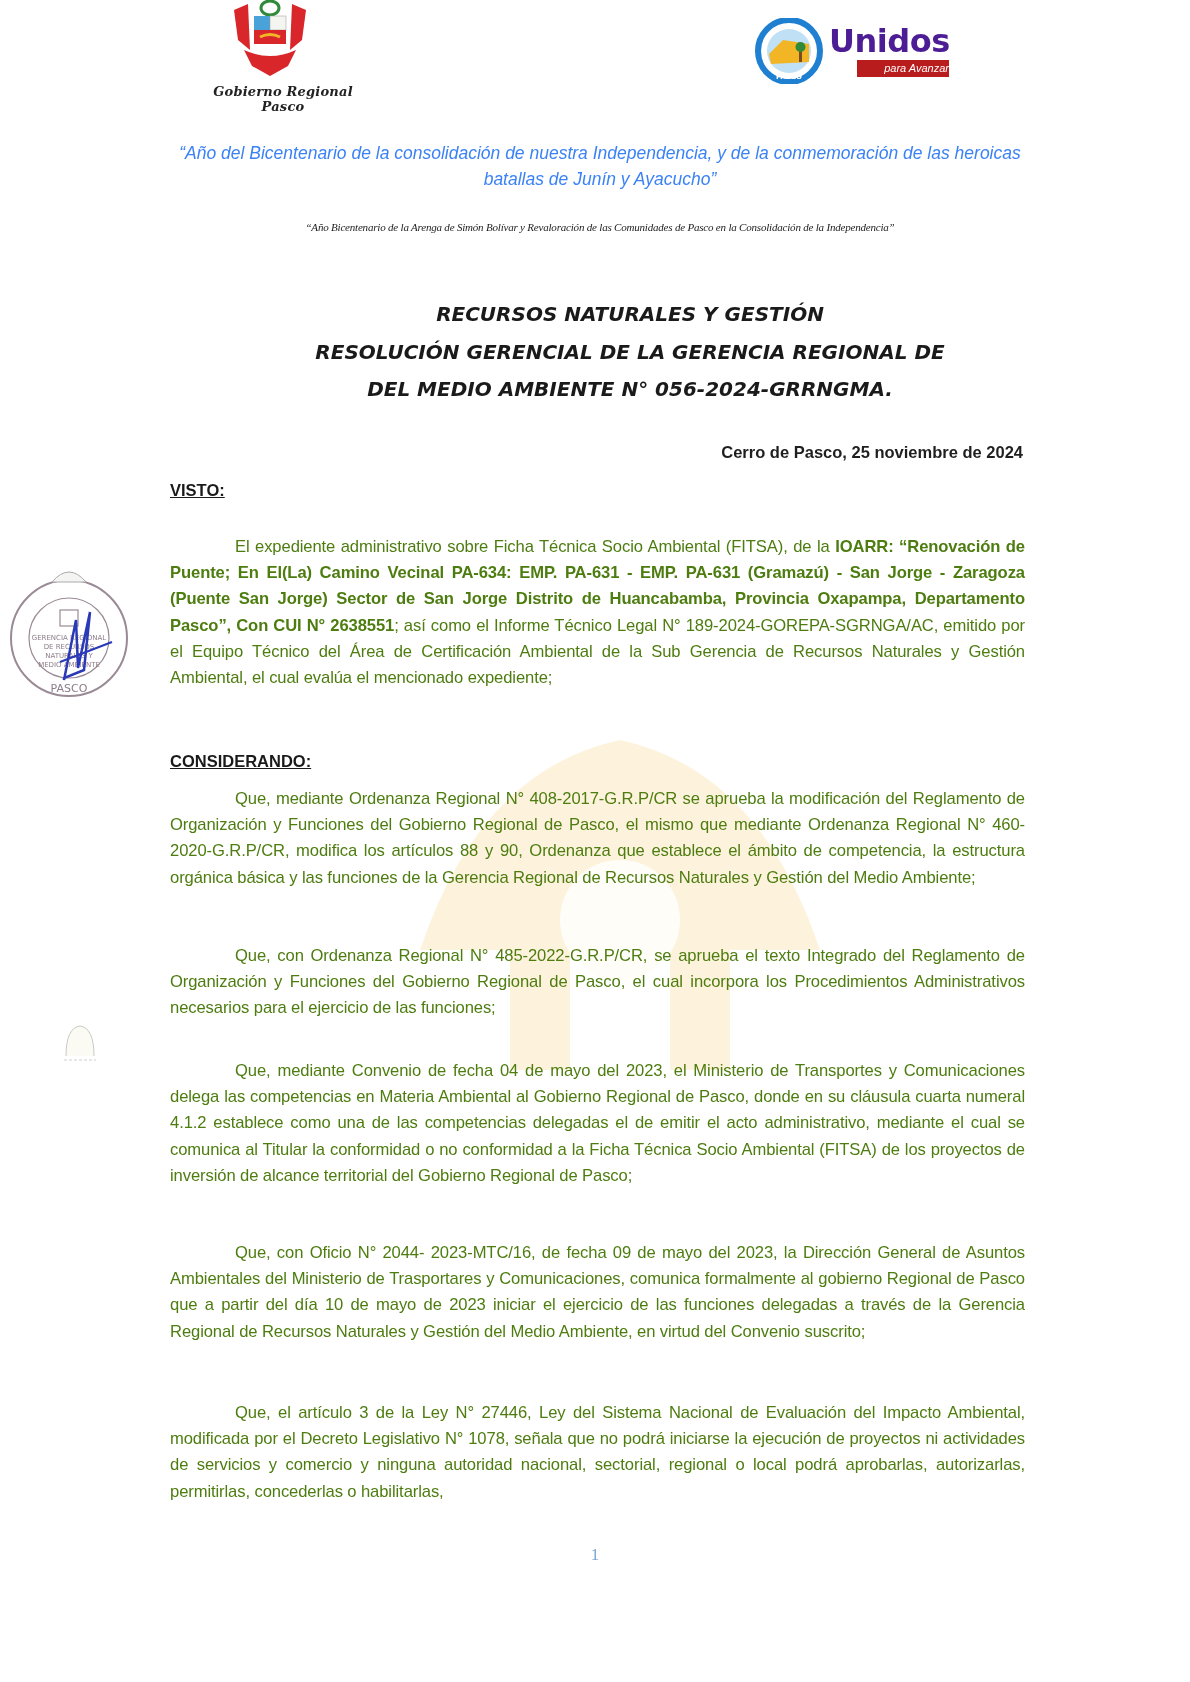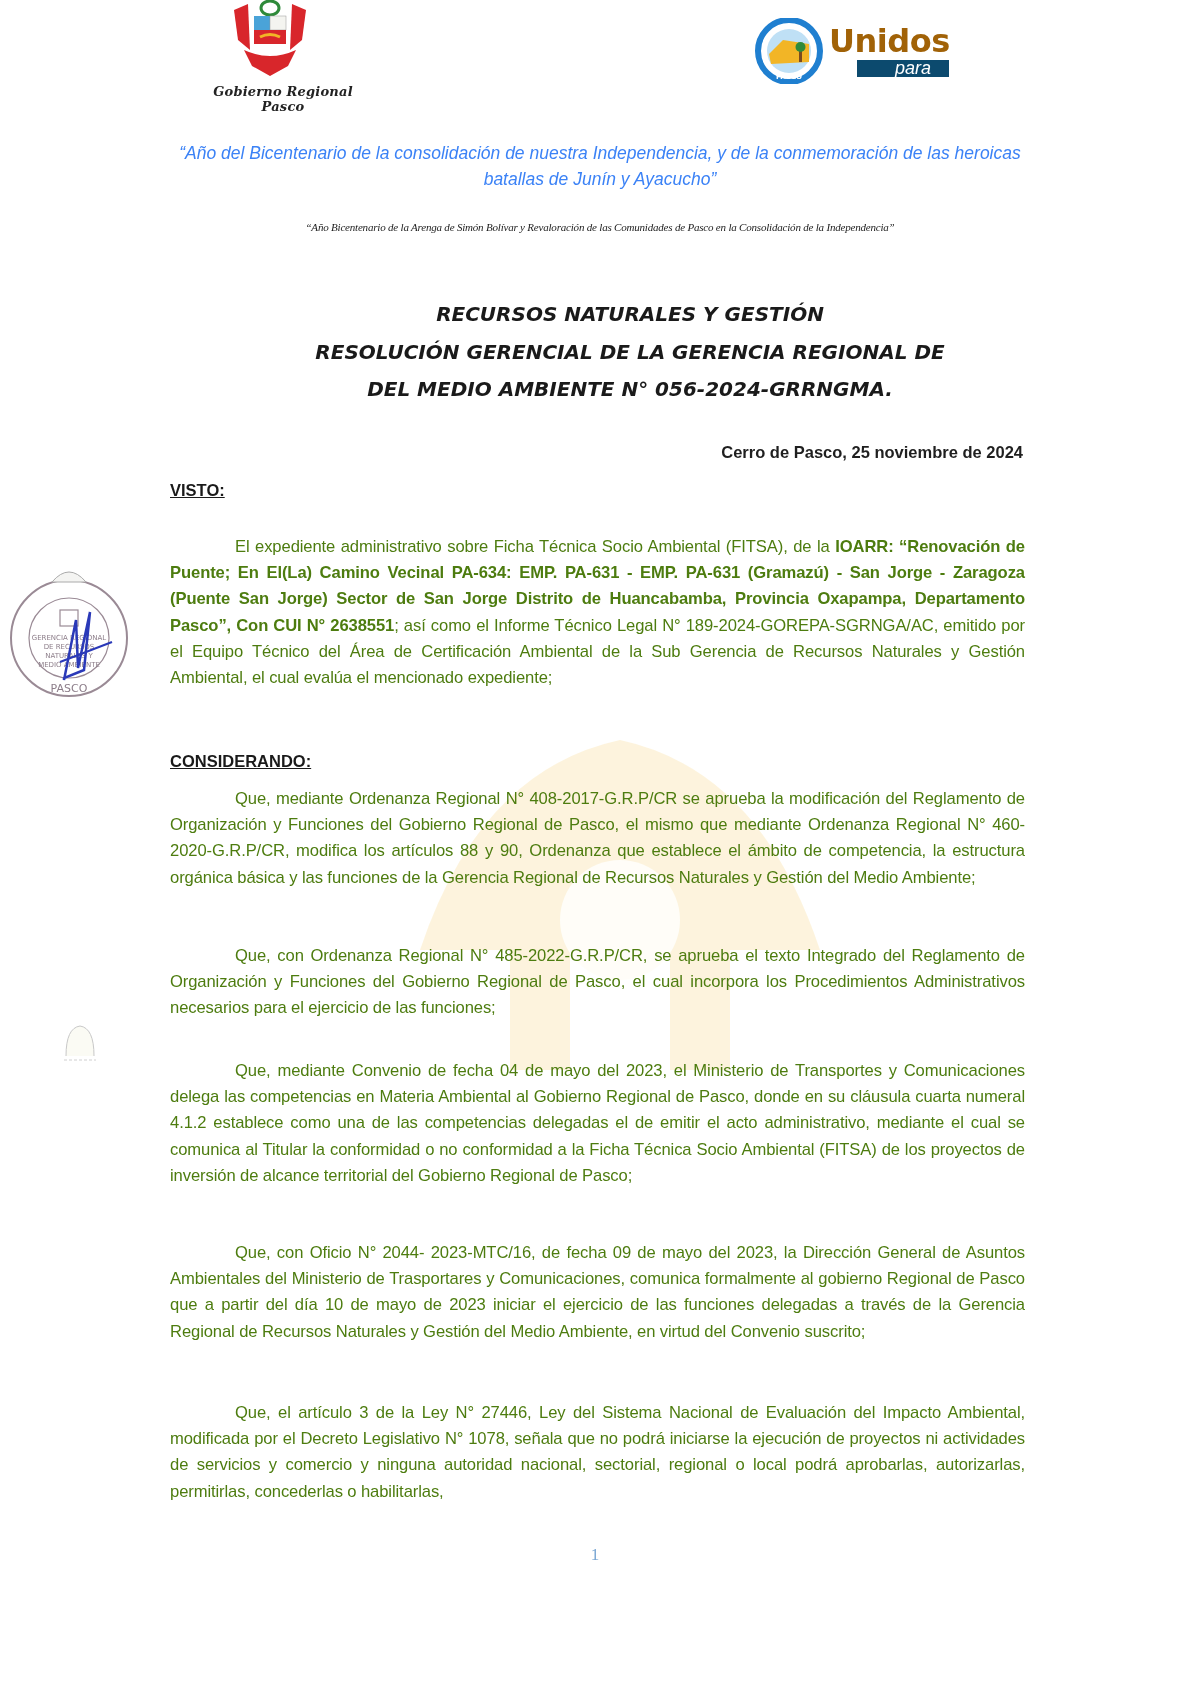--- a/index.html
+++ b/index.html
@@ -48,22 +48,22 @@
 <div class="abs gov-label">Gobierno Regional Pasco</div>
 
 <svg class="abs" style="left:753px; top:18px; width:72px; height:66px;" viewBox="0 0 72 66">
   <circle cx="36" cy="33" r="31" fill="#ffffff" stroke="#1f7fd0" stroke-width="6"></circle>
   <circle cx="36" cy="33" r="22" fill="#bfe0f5"></circle>
   <path d="M16 36 L30 22 L56 26 L56 44 L18 46 Z" fill="#f2b526"></path>
   <rect x="46" y="30" width="3" height="14" fill="#7a4b1e"></rect>
   <circle cx="47.5" cy="29" r="5" fill="#2f8a3a"></circle>
   <text x="36" y="61" text-anchor="middle" font-family="DejaVu Sans, sans-serif" font-size="7" font-weight="bold" fill="#ffffff">PASCO</text>
 </svg>
-<div class="abs" style="left:829px; top:22px; font-family:'DejaVu Sans', sans-serif; font-weight:bold; font-size:32px; color:#a16207; letter-spacing:-0.5px;">Unidos</div>
-<div class="abs" style="left:857px; top:60px; width:92px; height:17px; background:#0c4a6e; color:#fff; font-style:italic; font-size:18px; line-height:17px; text-align:right; padding-right:18px; box-sizing:border-box;">para Avanzar</div>
+<div class="abs" style="left:829px; top:22px; font-family:'DejaVu Sans', sans-serif; font-weight:bold; font-size:32px; color:#4c1d95; letter-spacing:-0.5px;">Unidos</div>
+<div class="abs" style="left:857px; top:60px; width:92px; height:17px; background:#b91c1c; color:#fff; font-style:italic; font-size:11px; line-height:17px; text-align:right; padding-right:0; box-sizing:border-box;">para Avanzar</div>
 
 <div class="abs motto1">“Año del Bicentenario de la consolidación de nuestra Independencia, y de la conmemoración de las heroicas batallas de Junín y Ayacucho”</div>
 <div class="abs motto2">“Año Bicentenario de la Arenga de Simón Bolívar y Revaloración de las Comunidades de Pasco en la Consolidación de la Independencia”</div>
 
 <div class="abs title">
   <div>RECURSOS NATURALES Y GESTIÓN</div>
   <div>RESOLUCIÓN GERENCIAL DE LA GERENCIA REGIONAL DE</div>
   <div>DEL MEDIO AMBIENTE N° 056-2024-GRRNGMA.</div>
 </div>
 

